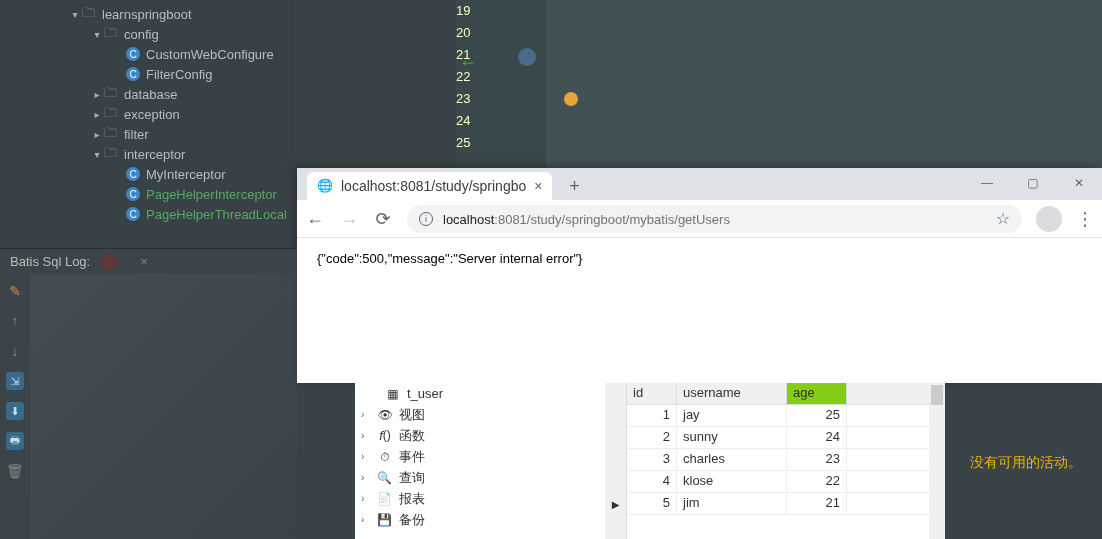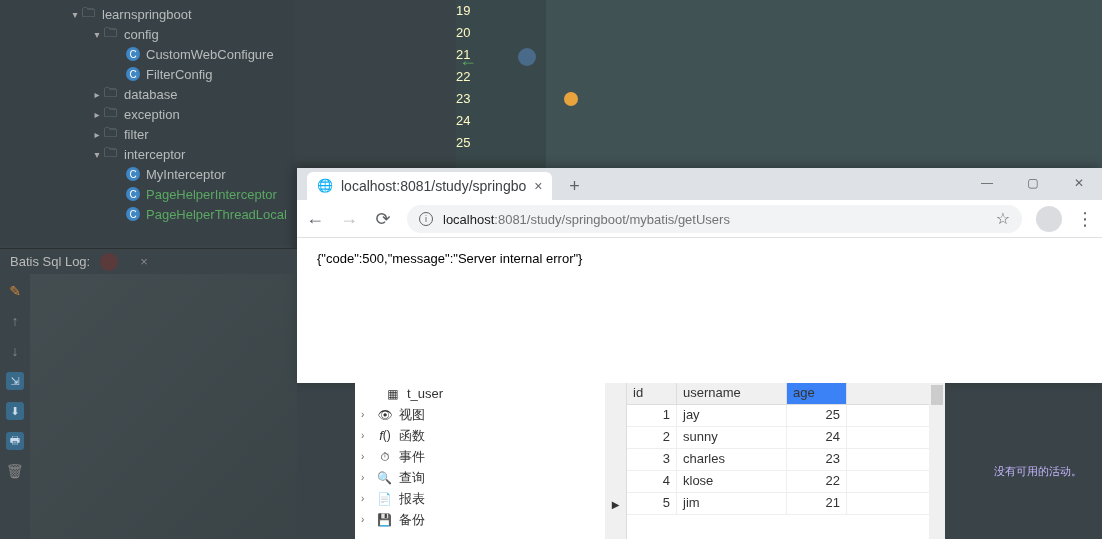--- a/index.html
+++ b/index.html
@@ -65,33 +65,33 @@
 .db-arrow { width: 10px; font-size: 10px; color: #666; }
 .db-icon { width: 16px; display: inline-flex; justify-content: center; font-size: 12px; }
 
 
 .grid-panel { position: absolute; left: 605px; top: 383px; width: 340px; bottom: 0; background: #fff; color: #333; display: flex; }
 .grid-gutter { width: 22px; background: #f0f0f0; border-right: 1px solid #ddd; }
 .grid-gutter .rowmark { height: 22px; display: flex; align-items: center; justify-content: center; font-size: 10px; }
 .grid-table { flex: 1; }
 .grid-header { display: flex; height: 22px; background: #f0f0f0; border-bottom: 1px solid #ddd; }
 .grid-header .gh { border-right: 1px solid #ddd; padding: 2px 6px; color: #333; }
-.grid-header .gh.sel { background: #3b82f6; }
+.grid-header .gh.sel { background: #84cc16; }
 .grid-row { display: flex; height: 22px; border-bottom: 1px solid #eee; }
 .grid-row .gc { border-right: 1px solid #eee; padding: 2px 6px; }
 .gc.id { width: 50px; text-align: right; }
 .gc.name { width: 110px; }
 .gc.age { width: 60px; text-align: right; }
 .gh.id { width: 50px; }
 .gh.name { width: 110px; }
 .gh.age { width: 60px; }
 .grid-scroll { width: 16px; background: #f0f0f0; position: relative; }
 .grid-scroll .thumb { position: absolute; top: 2px; left: 2px; right: 2px; height: 20px; background: #ccc; }
 
-.placeholder-msg { position: absolute; right: 20px; bottom: 60px; color: #c4b5fd; font-size: 11px; }
+.placeholder-msg { position: absolute; right: 20px; bottom: 67px; color: #eab308; font-size: 14px; }
 </style>
 </head>
 <body>
 
 <div class="ide-tree">
   <div class="tree-row" style="padding-left:68px">
     <span class="arrow">▾</span>
     <span class="folder-icon">🗀</span>
     <span class="tree-label">learnspringboot</span>
   </div>

